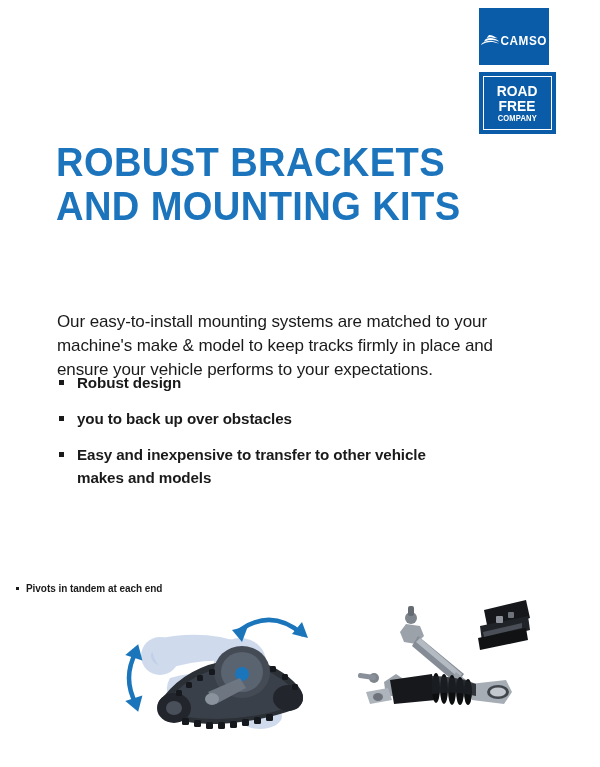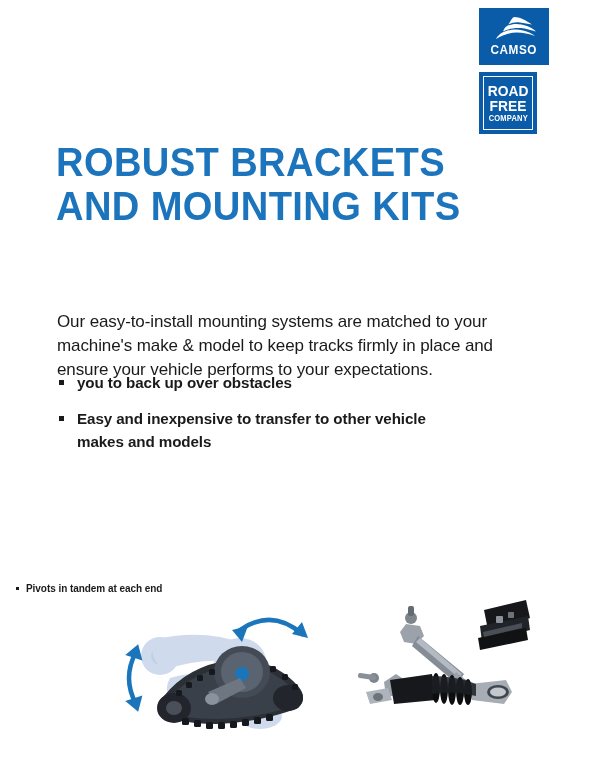--- a/index.html
+++ b/index.html
@@ -21,21 +21,21 @@
     position: absolute;
     left: 479px;
     top: 8px;
     width: 70px;
   }
   .camso-block {
     width: 70px;
     height: 57px;
     background: #0B5CA8;
     display: flex;
-    flex-direction: column;
+    flex-direction: row;
     align-items: center;
     justify-content: flex-start;
     box-sizing: border-box;
     padding-top: 7px;
   }
   .camso-mark {
     width: 44px;
     height: 26px;
     display: block;
   }
@@ -43,21 +43,21 @@
     color: #ffffff;
     font-family: "Liberation Sans", sans-serif;
     font-weight: bold;
     font-size: 12.5px;
     letter-spacing: 0.6px;
     line-height: 1;
     margin-top: 3px;
     transform: scaleX(0.94);
   }
   .roadfree-block {
-    width: 58px;
+    width: 77px;
     height: 62px;
     background: #0B5CA8;
     margin-top: 7px;
     box-sizing: border-box;
     padding: 4px;
   }
   .roadfree-inner {
     width: 100%;
     height: 100%;
     border: 1.5px solid #ffffff;
@@ -203,20 +203,26 @@
 </div>
 
 <div class="headline">
   <div>ROBUST BRACKETS</div>
   <div>AND MOUNTING KITS</div>
 </div>
 
 <p class="intro">Our easy-to-install mounting systems are matched to your machine's make &amp; model to keep tracks firmly in place and ensure your vehicle performs to your expectations.</p>
 
 <ul class="bullets">
+  <li>
+    <span class="sq"></span>
+    <span class="txt">
+      <span>Robust design</span>
+    </span>
+  </li>
   <li>
     <span class="sq"></span>
     <span class="txt">
       <span>you to back up over obstacles</span>
     </span>
   </li>
   <li>
     <span class="sq"></span>
     <span class="txt">
       <span>Easy and inexpensive to transfer to other vehicle</span>

